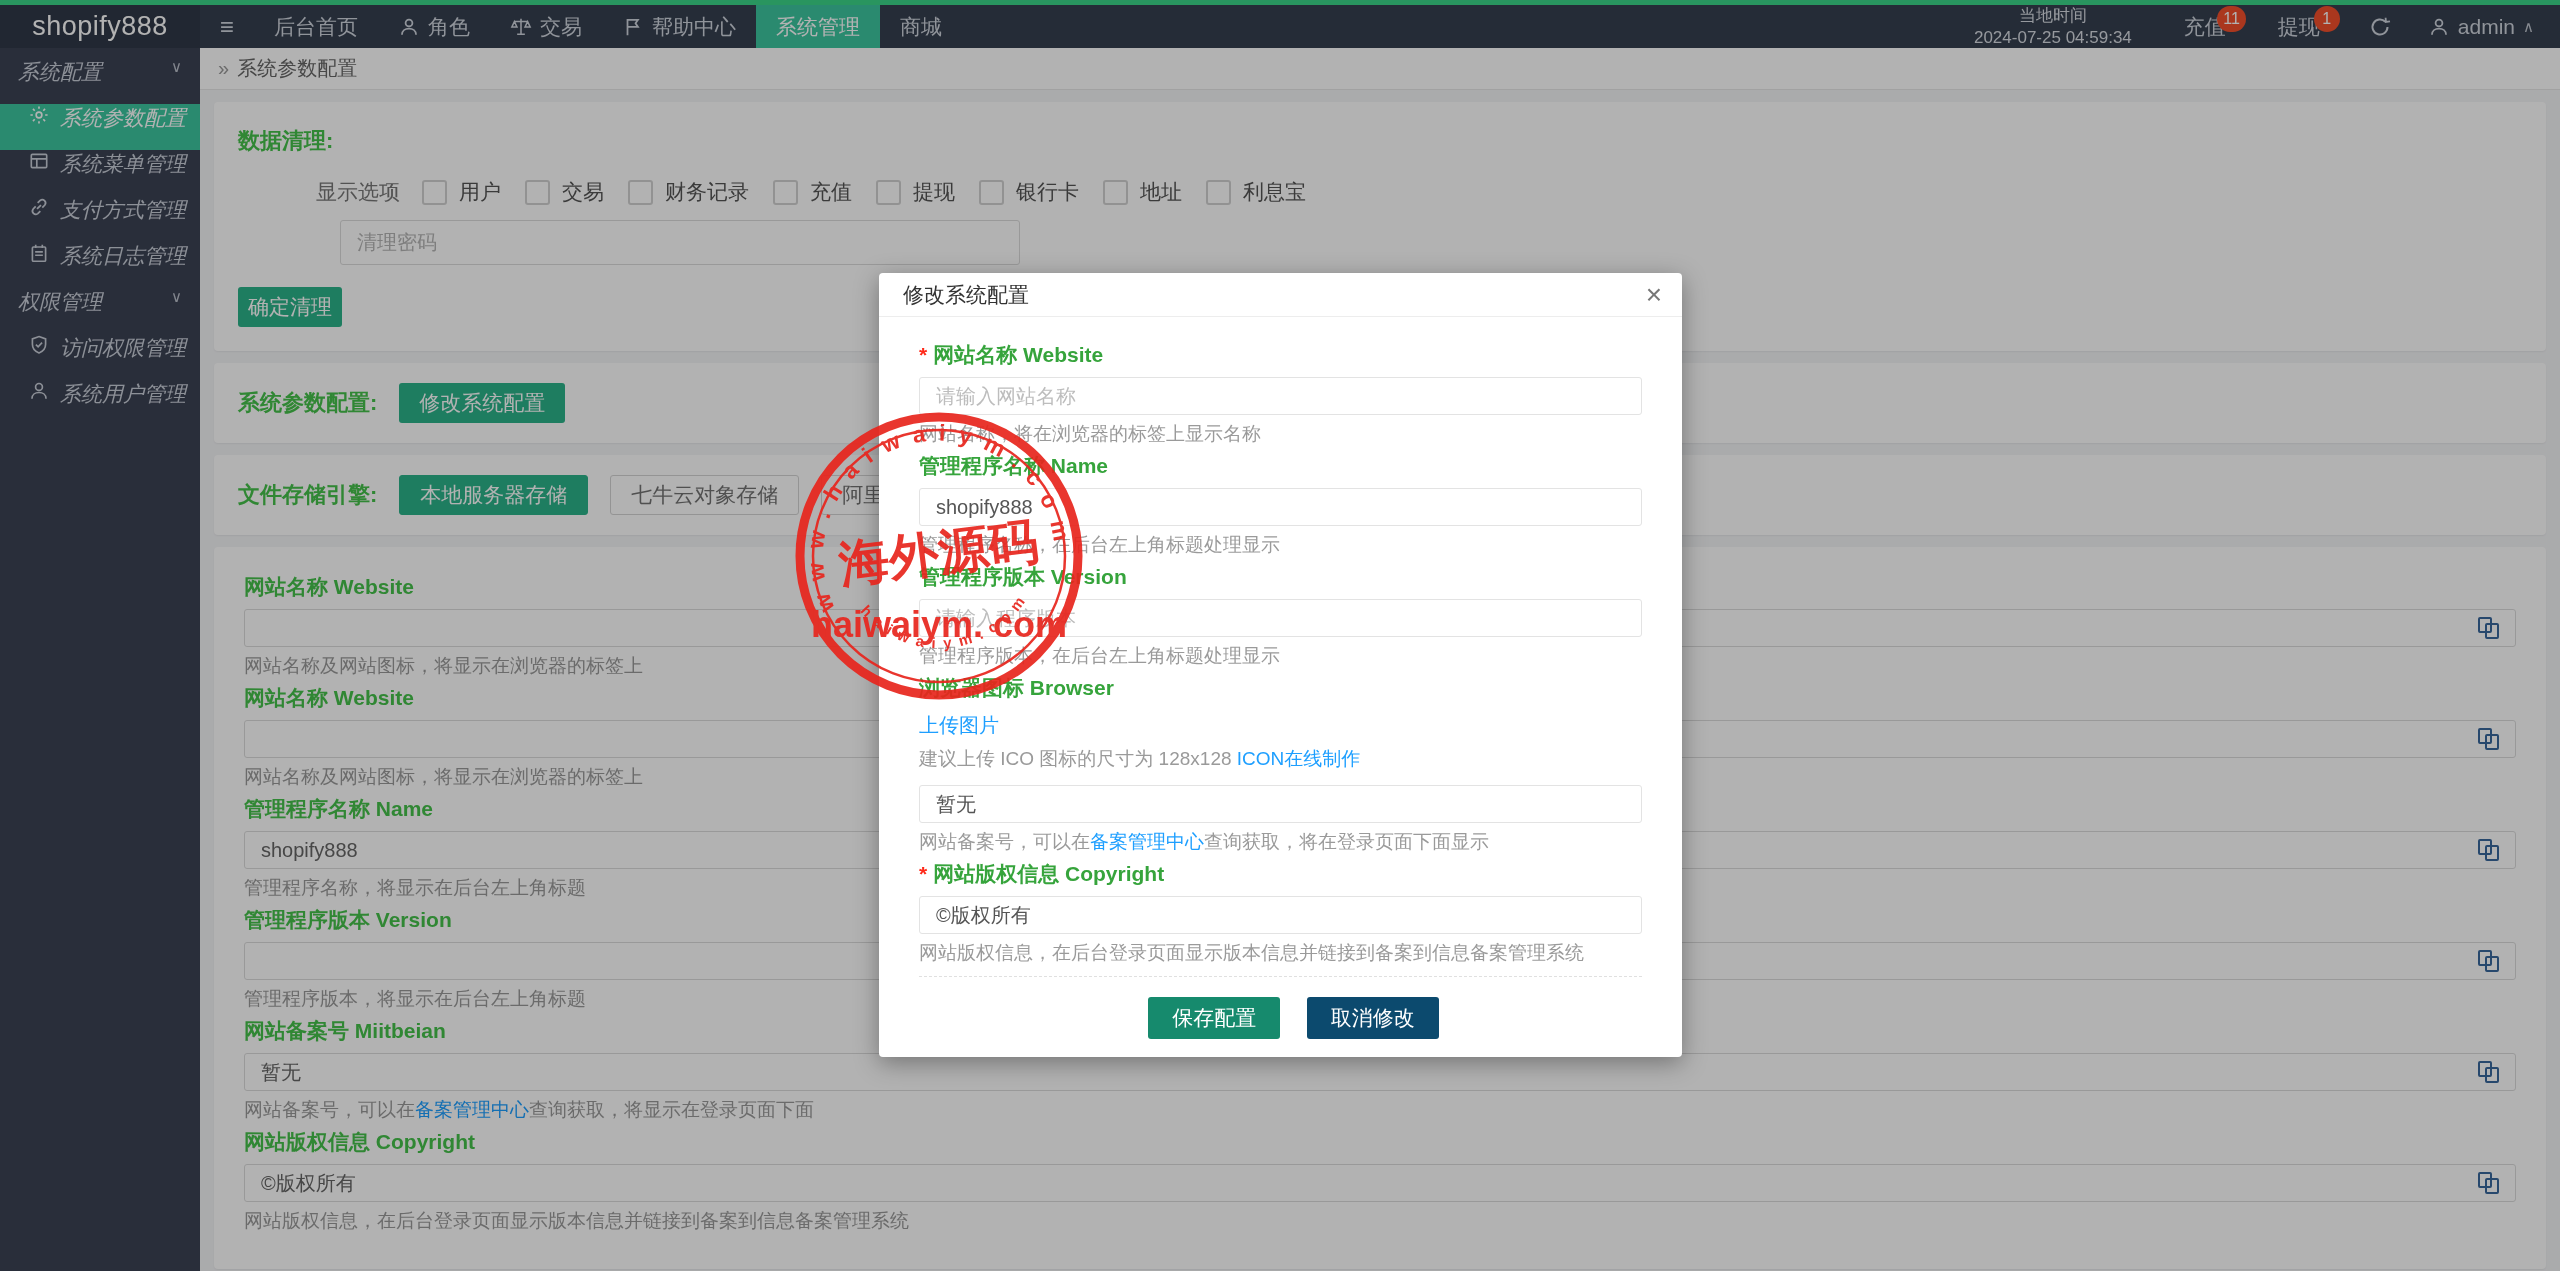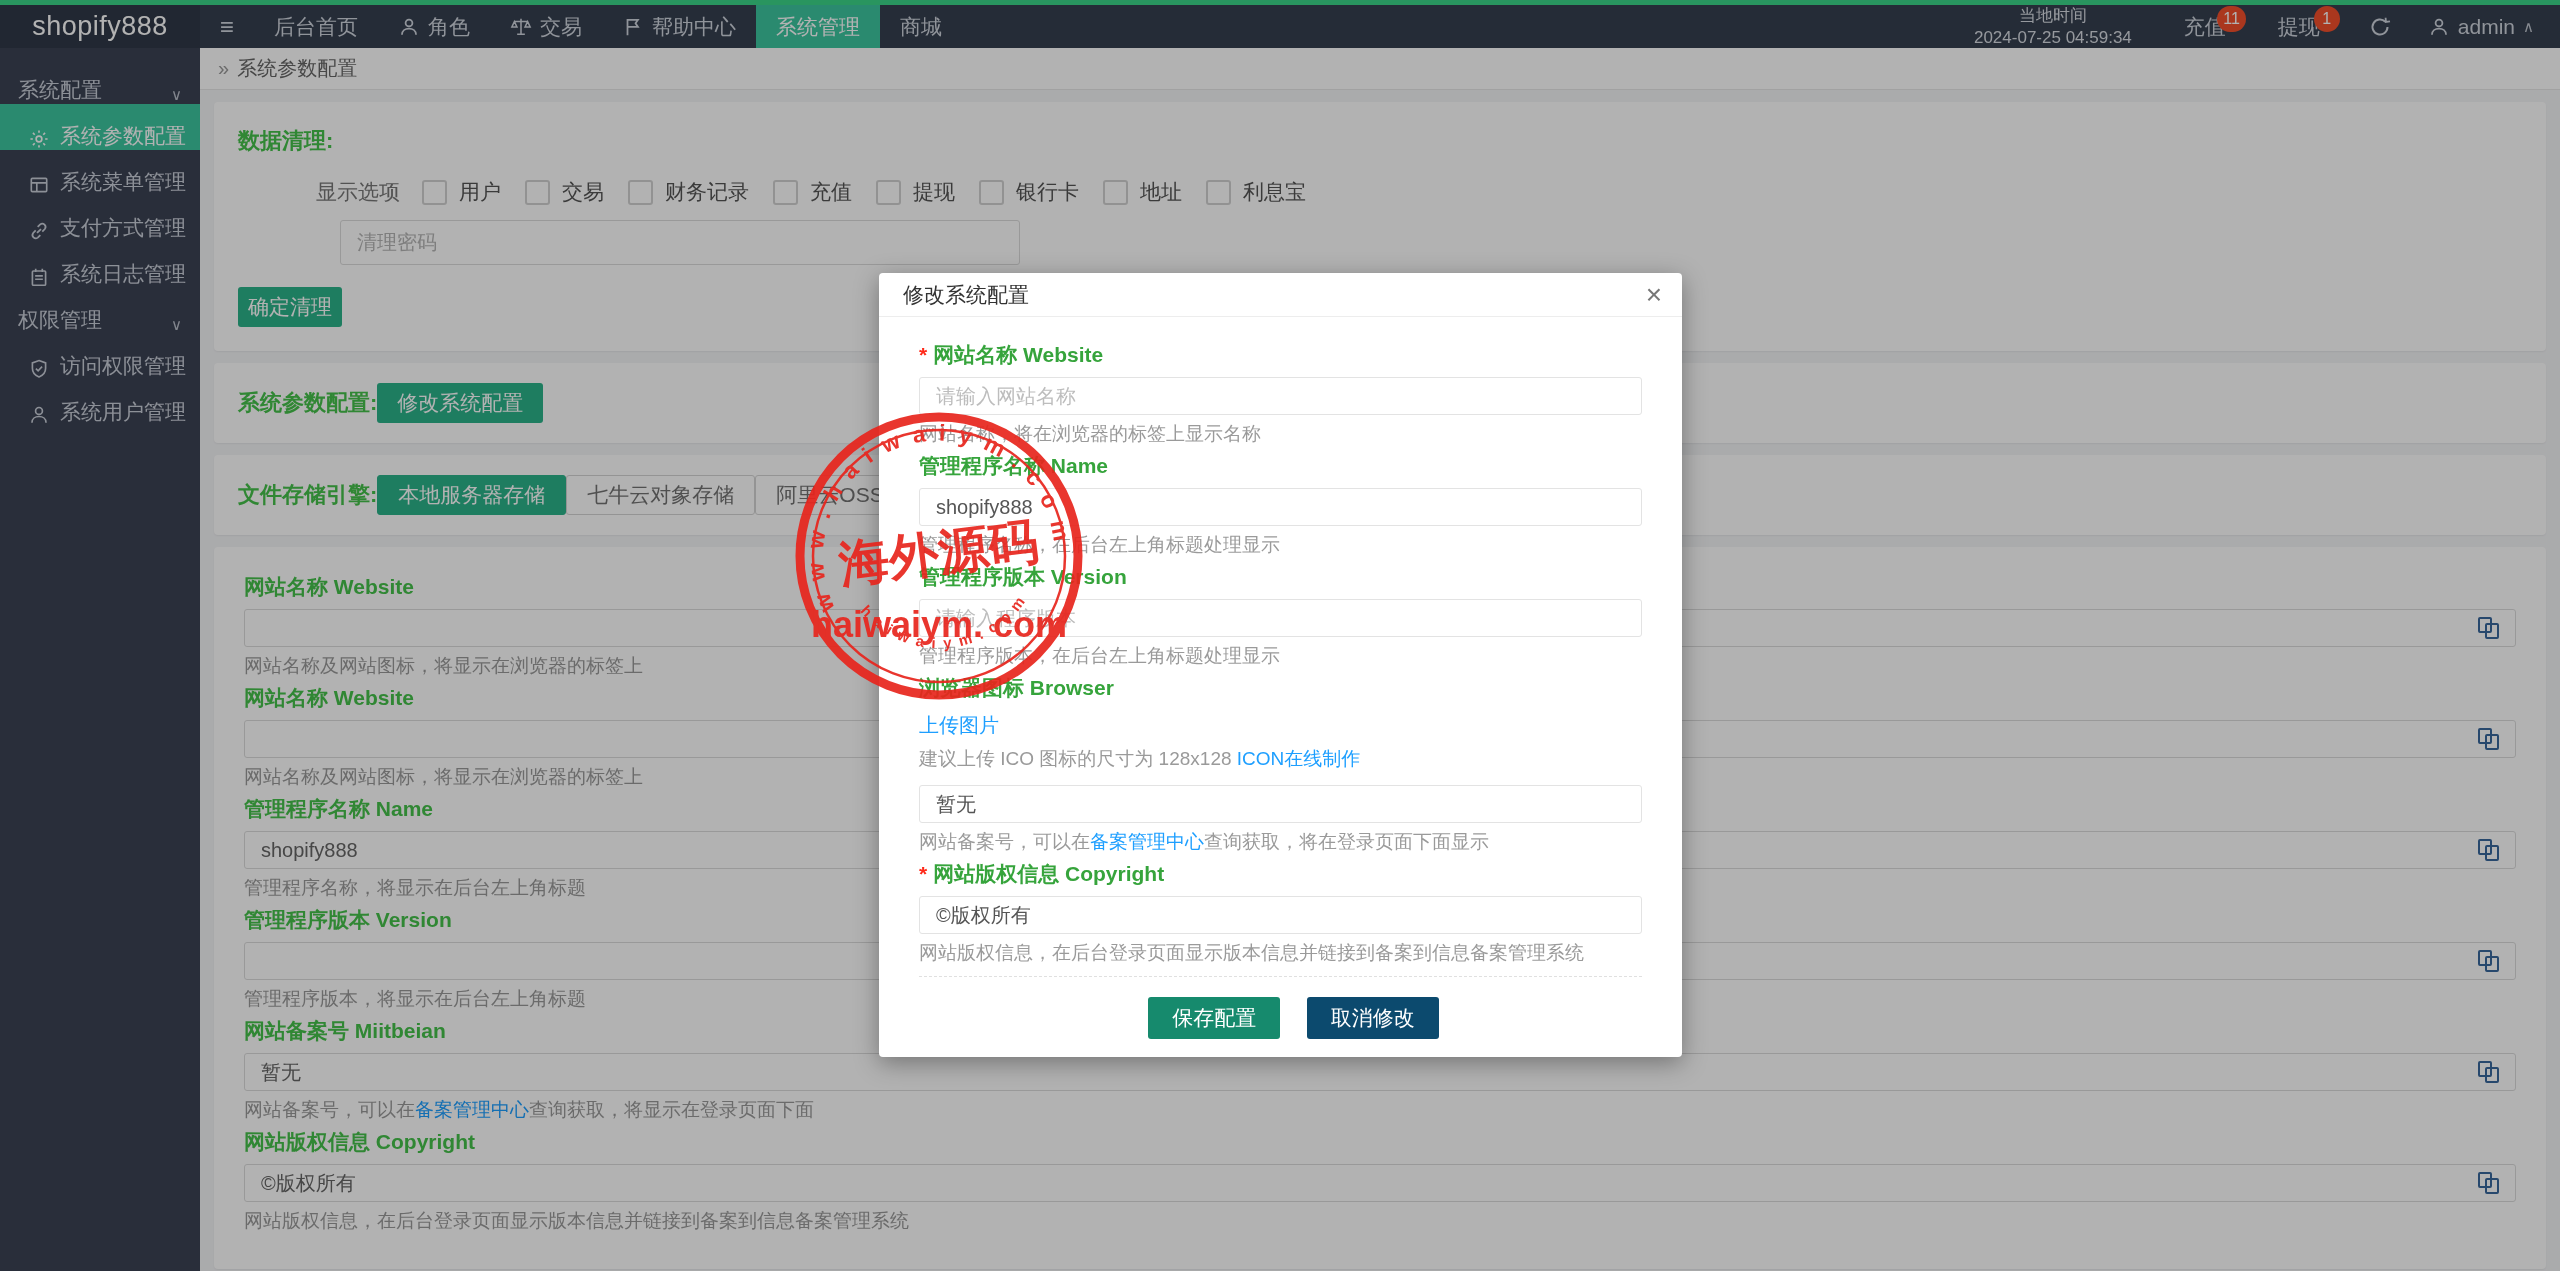--- a/index.html
+++ b/index.html
@@ -25,21 +25,21 @@
     display:flex; align-items:center; justify-content:center; }
   .nav-refresh { display:flex; align-items:center; padding:0 22px; cursor:pointer; }
   .nav-refresh svg { width:24px; height:24px; }
   .nav-user { display:flex; align-items:center; gap:8px; padding:0 26px 0 14px; font-size:21px; cursor:pointer; }
   .nav-user svg { width:22px; height:22px; }
   .chev { font-size:15px; opacity:.9; }
 
   
   .layout { display:flex; height:1223px; }
   .sidebar { width:200px; background:#3c4354; color:#c9ced8; padding-top:10px; flex-shrink:0; }
-  .side-row { height:46px; display:flex; align-items:flex-end; font-size:21px; cursor:pointer; }
+  .side-row { height:46px; display:flex; align-items:flex-start; font-size:21px; cursor:pointer;font-style:italic; }
   .side-head { padding:0 18px; justify-content:space-between; }
   .side-item { padding-left:28px; gap:10px; }
   .side-item svg { width:22px; height:22px; flex-shrink:0; }
   .side-item.active { background:#3dc6a0; color:#fff; }
   .main { flex:1; display:flex; flex-direction:column; overflow:hidden; }
   .breadcrumb { height:42px; background:#fff; display:flex; align-items:center;
     padding-left:18px; font-size:20px; color:#666; gap:8px; border-bottom:1px solid #e7e7e7; }
   .breadcrumb .arrow { color:#999; font-size:20px; }
   .content { flex:1; padding:12px 14px; overflow:hidden; }
 
@@ -56,21 +56,21 @@
   .cb-text { color:#555; font-size:21px; }
   .clean-input { display:block; margin-left:108px; width:680px; height:45px; border:1px solid #dcdcdc;
     border-radius:3px; font-size:20px; padding:0 16px; color:#666; background:#fff; }
   .clean-input::placeholder { color:#b5b5b5; }
   .btn { display:inline-flex; align-items:center; justify-content:center; border:none; cursor:pointer;
     border-radius:3px; font-size:21px; font-family:inherit; }
   .btn-teal { background:#2cb38a; color:#fff; }
   .btn-clean { height:40px; padding:0 10px; margin:22px 0 0 6px; }
 
   
-  .p-row { padding:20px 24px; display:flex; align-items:center; }
+  .p-row { padding:20px 24px; display:flex; align-items:center; gap:22px; }
   .btn-cfg { height:40px; padding:0 20px; }
   .btn-storage { height:40px; padding:0 20px; background:#fff; border:1px solid #d4d4d4; color:#737373; }
   .btn-storage.active { background:#2cb38a; border-color:#2cb38a; color:#fff; }
 
   
   .p-form { padding:26px 30px 30px; }
   .f-field { margin-bottom:7px; }
   .f-label { font-size:21px; }
   .f-input-wrap { position:relative; margin-top:8px; }
   .f-input { width:100%; height:38px; border:1px solid #dcdcdc; border-radius:3px;

